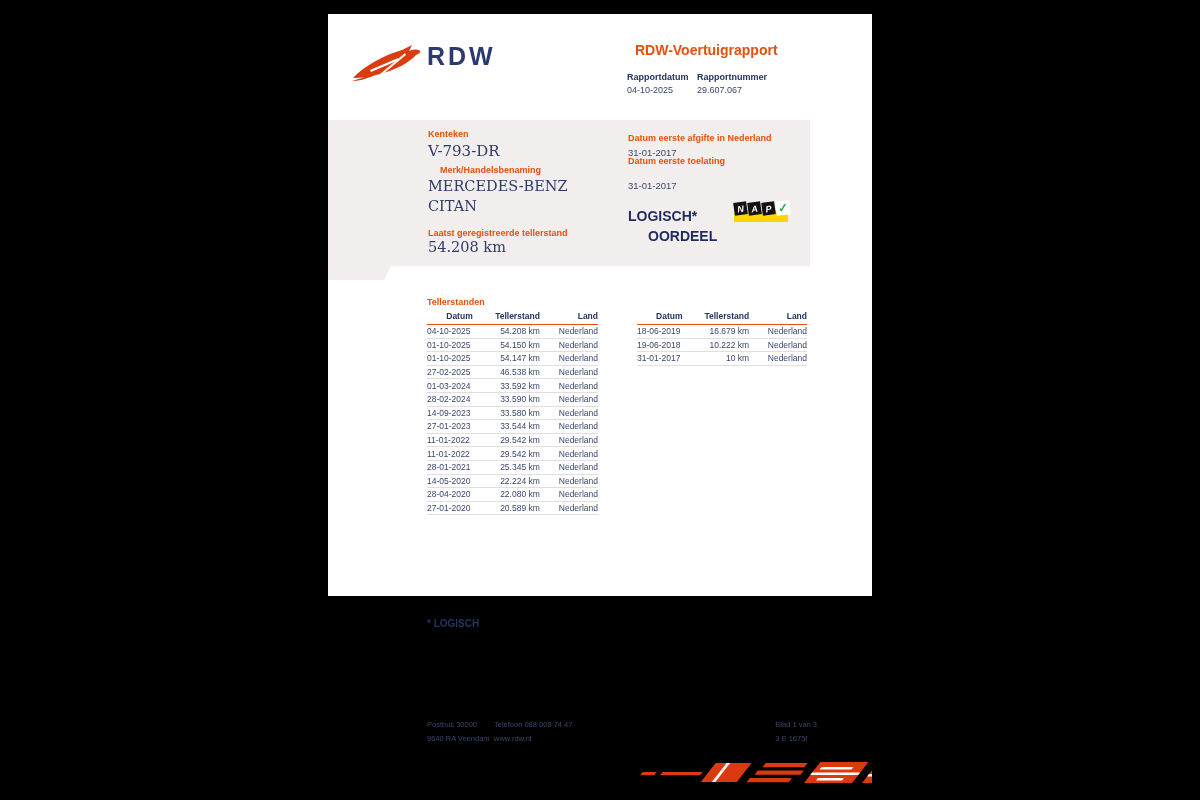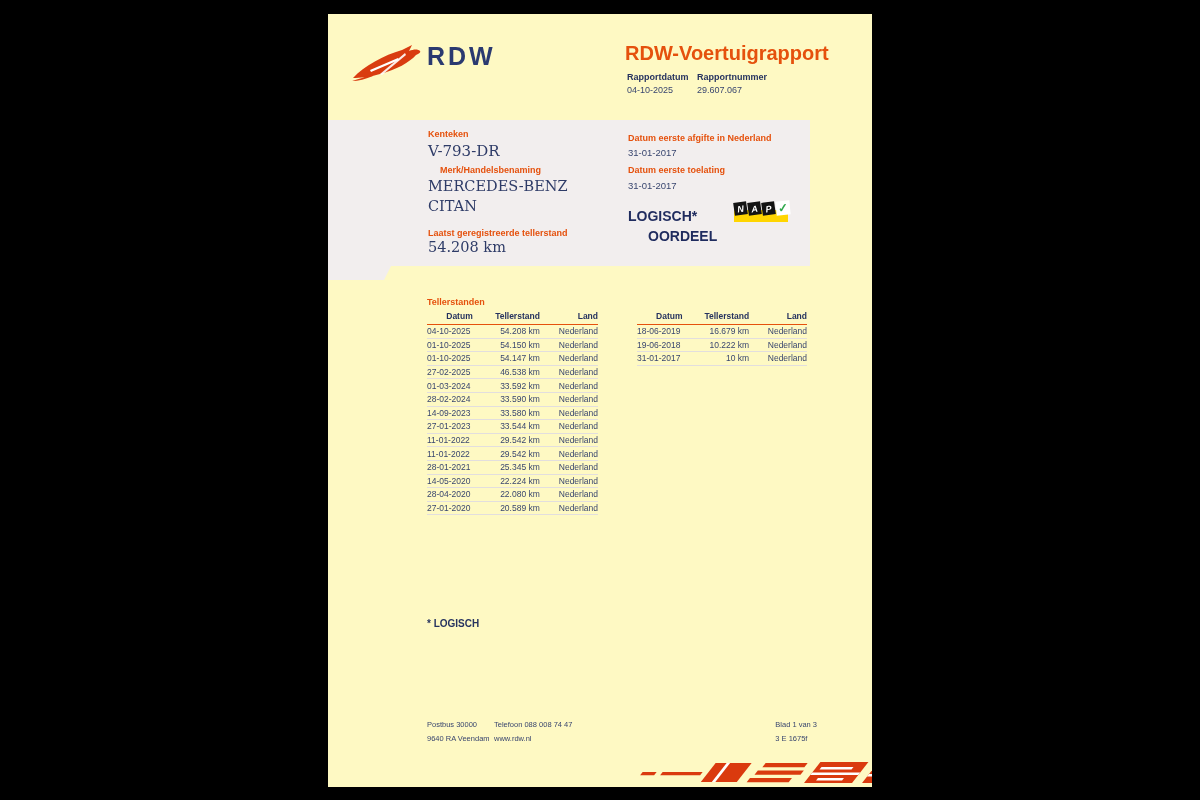--- a/index.html
+++ b/index.html
@@ -1,25 +1,25 @@
 <!DOCTYPE html>
 <html><head>
 <meta charset="utf-8">
 <style>
   * { margin:0; padding:0; box-sizing:border-box; }
   html,body { width:1200px; height:800px; background:#000; overflow:hidden;
               font-family:"Liberation Sans", sans-serif; }
-  .page { position:absolute; left:328px; top:14px; width:544px; height:773px;
-          background:#fef9c3; }
+  .page { position:absolute; left:328px; top:14px; width:544px; height:582px;
+          background:#ffffff; }
 
   
   .logo-feather { position:absolute; left:22px; top:22px; width:74px; height:46px; }
   .logo-word { position:absolute; left:99px; top:28px; font-size:25px; font-weight:600;
                letter-spacing:3px; color:#2b3a70; font-family:"Liberation Sans", sans-serif; }
-  .report-title { position:absolute; left:297px; top:28px; font-size:20px; font-weight:700;
+  .report-title { position:absolute; left:307px; top:28px; font-size:14px; font-weight:700;
                   color:#e5510d; }
   .meta-label { position:absolute; top:58px; font-size:9px; font-weight:700; color:#26335f; }
   .meta-value { position:absolute; top:71px; font-size:9px; color:#39466f; }
   .m1 { left:299px; } .m2 { left:369px; }
 
   
   .vehicle-box { position:absolute; left:0; top:106px; width:482px; height:160px;
                  background:#f2eeee;
                  clip-path:polygon(0 0,100% 0,100% 146px,63px 146px,56px 100%,0 100%); }
   .obl { font-size:9px; font-weight:700; color:#e5510d; position:absolute; }
@@ -27,21 +27,21 @@
   .sans-val { position:absolute; font-size:9.5px; color:#39466f; }
   .k-label   { left:100px; top:9px; }
   .k-value   { left:100px; top:22px; font-size:15px; }
   .merk-label{ left:112px; top:45px; }
   .merk1     { left:100px; top:58px; font-size:14.5px; }
   .merk2     { left:100px; top:78px; font-size:14.5px; }
   .tel-label { left:100px; top:108px; }
   .tel-value { left:100px; top:119px; font-size:14.5px; }
   .afg-label { left:300px; top:13px; }
   .afg-value { left:300px; top:27px; }
-  .toe-label { left:300px; top:45px; }
+  .toe-label { left:300px; top:36px; }
   .toe-value { left:300px; top:60px; }
   .oordeel1  { position:absolute; left:300px; top:88px;  font-size:14px; font-weight:700; color:#1f2b5e; }
   .oordeel2  { position:absolute; left:300px; top:108px; font-size:14px; font-weight:700; color:#1f2b5e;margin-left:20px; }
 
   
   .nap { position:absolute; left:404px; top:80px; width:58px; height:26px; }
   .nap-yellow { position:absolute; left:2px; top:10px; width:54px; height:12px; background:#ffd500; }
   .nap-sq { position:absolute; top:2px; width:13px; height:13px; background:#131313; color:#fff;
             font-size:9px; font-weight:700; display:flex; align-items:center; justify-content:center;
             transform:rotate(-8deg); font-style:italic; }

